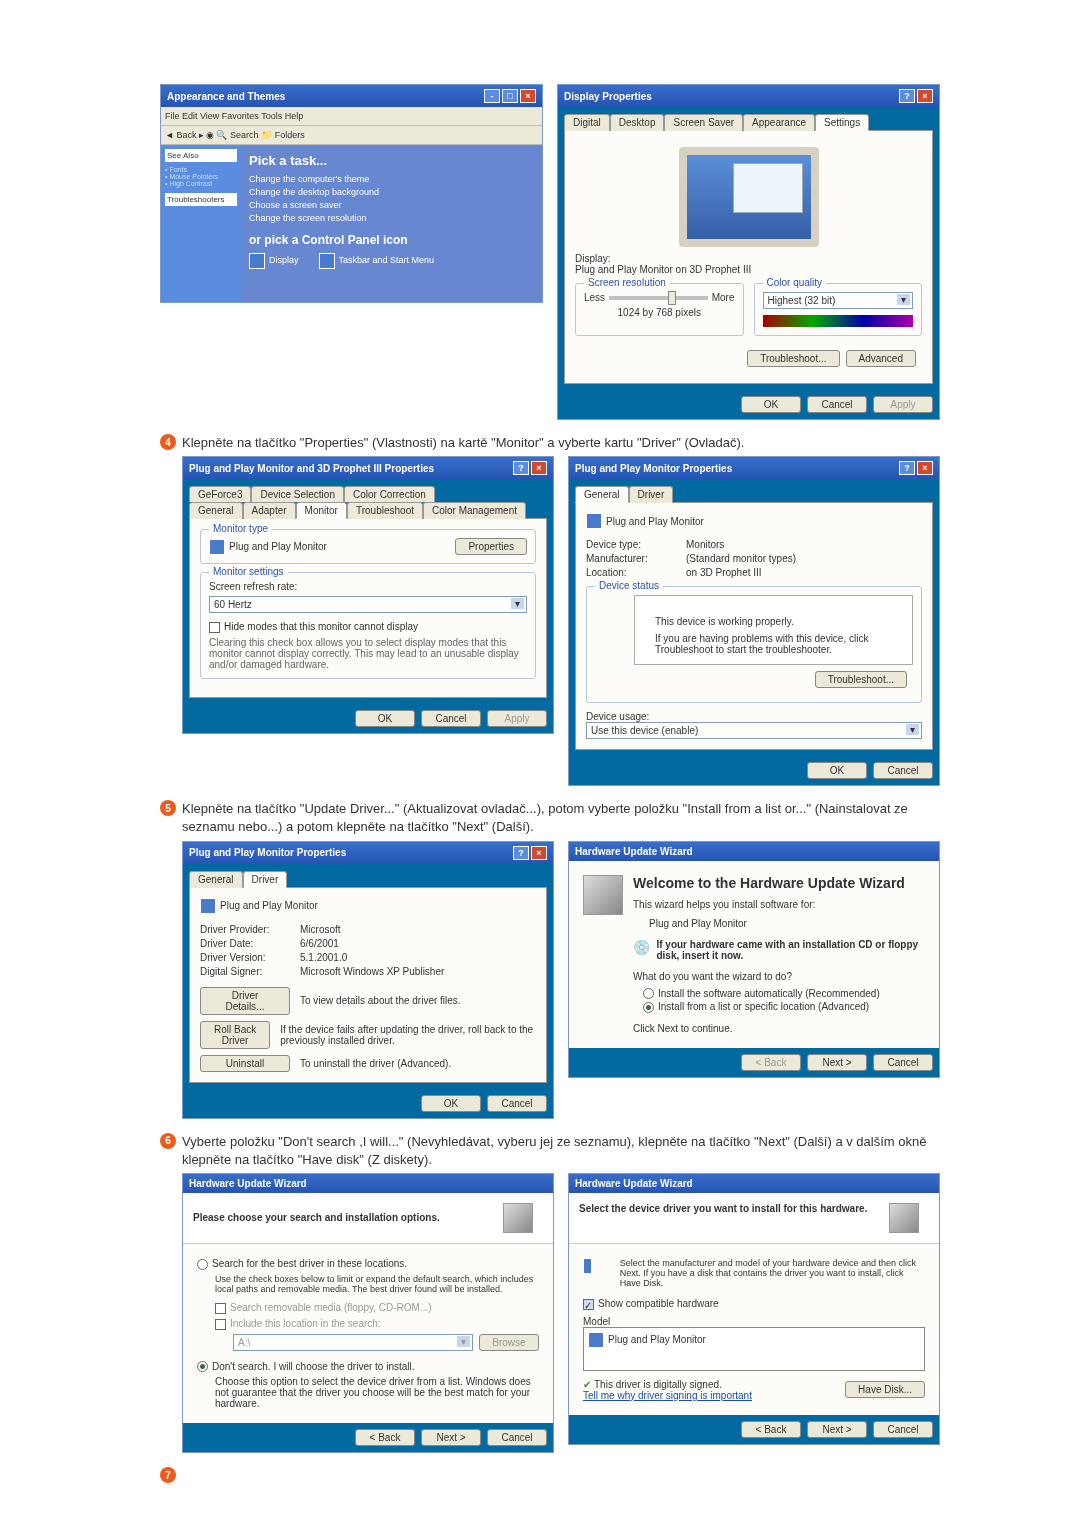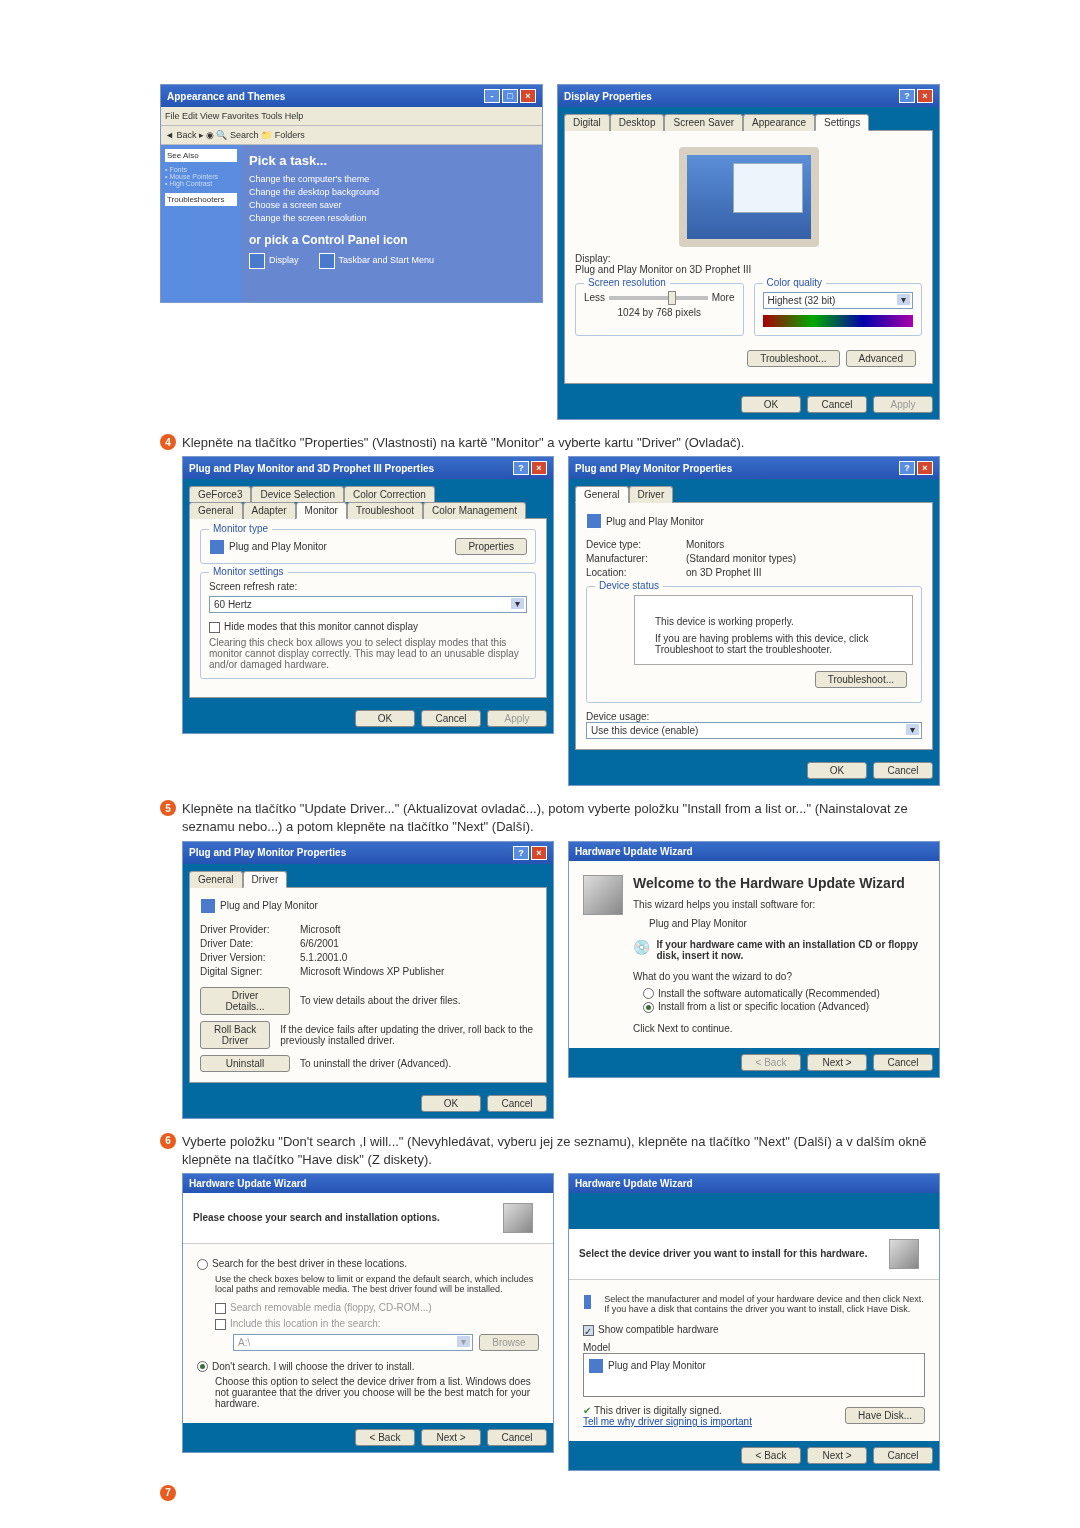--- a/index.html
+++ b/index.html
@@ -411,26 +411,26 @@
         <span class="btn">Cancel</span>
       </div>
     </div>
   </div>
 
   <div class="shot">
     <div class="win">
       <div class="titlebar">
           <span>Hardware Update Wizard</span>
         </div>
-      <div style="background:#fff;padding:10px;border-bottom:1px solid #ccc;display:flex;align-items:center;justify-content:space-between;margin-top:36px;">
+      <div style="background:#fff;padding:10px;border-bottom:1px solid #ccc;display:flex;justify-content:space-between;">
         <b>Select the device driver you want to install for this hardware.</b>
         <div class="wizard-icon" style="width:30px;height:30px;"></div>
       </div>
       <div style="padding:14px;background:#fdfcf8;">
-        <div style="display:flex;gap:8px;">
+        <div style="display:flex;gap:24px;">
             <span class="icon-sm"></span>
             <span style="font-size:9px;">Select the manufacturer and model of your hardware device and then click Next. If you have a disk that contains the driver you want to install, click Have Disk.</span>
           </div>
         <div style="margin-top:10px;"><span class="checkbox" style="background:#cde;">✓</span><span>Show compatible hardware</span></div>
         <div style="margin-top:6px;">Model</div>
         <div style="background:#fff;border:1px solid #888;padding:4px;height:44px;">
           <div><span class="icon-sm"></span><span>Plug and Play Monitor</span></div>
         </div>
         <div style="display:flex;justify-content:space-between;align-items:center;margin-top:8px;">
           <div>

